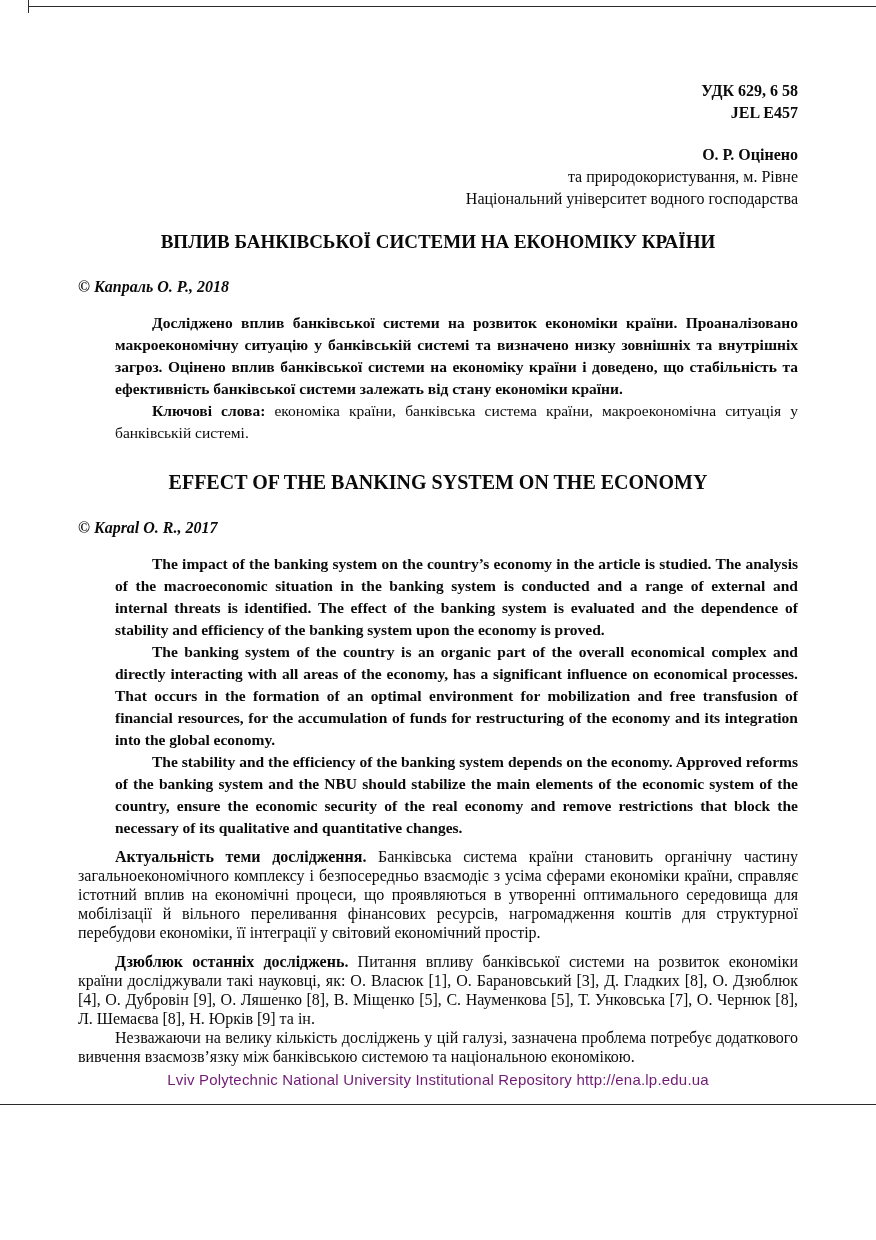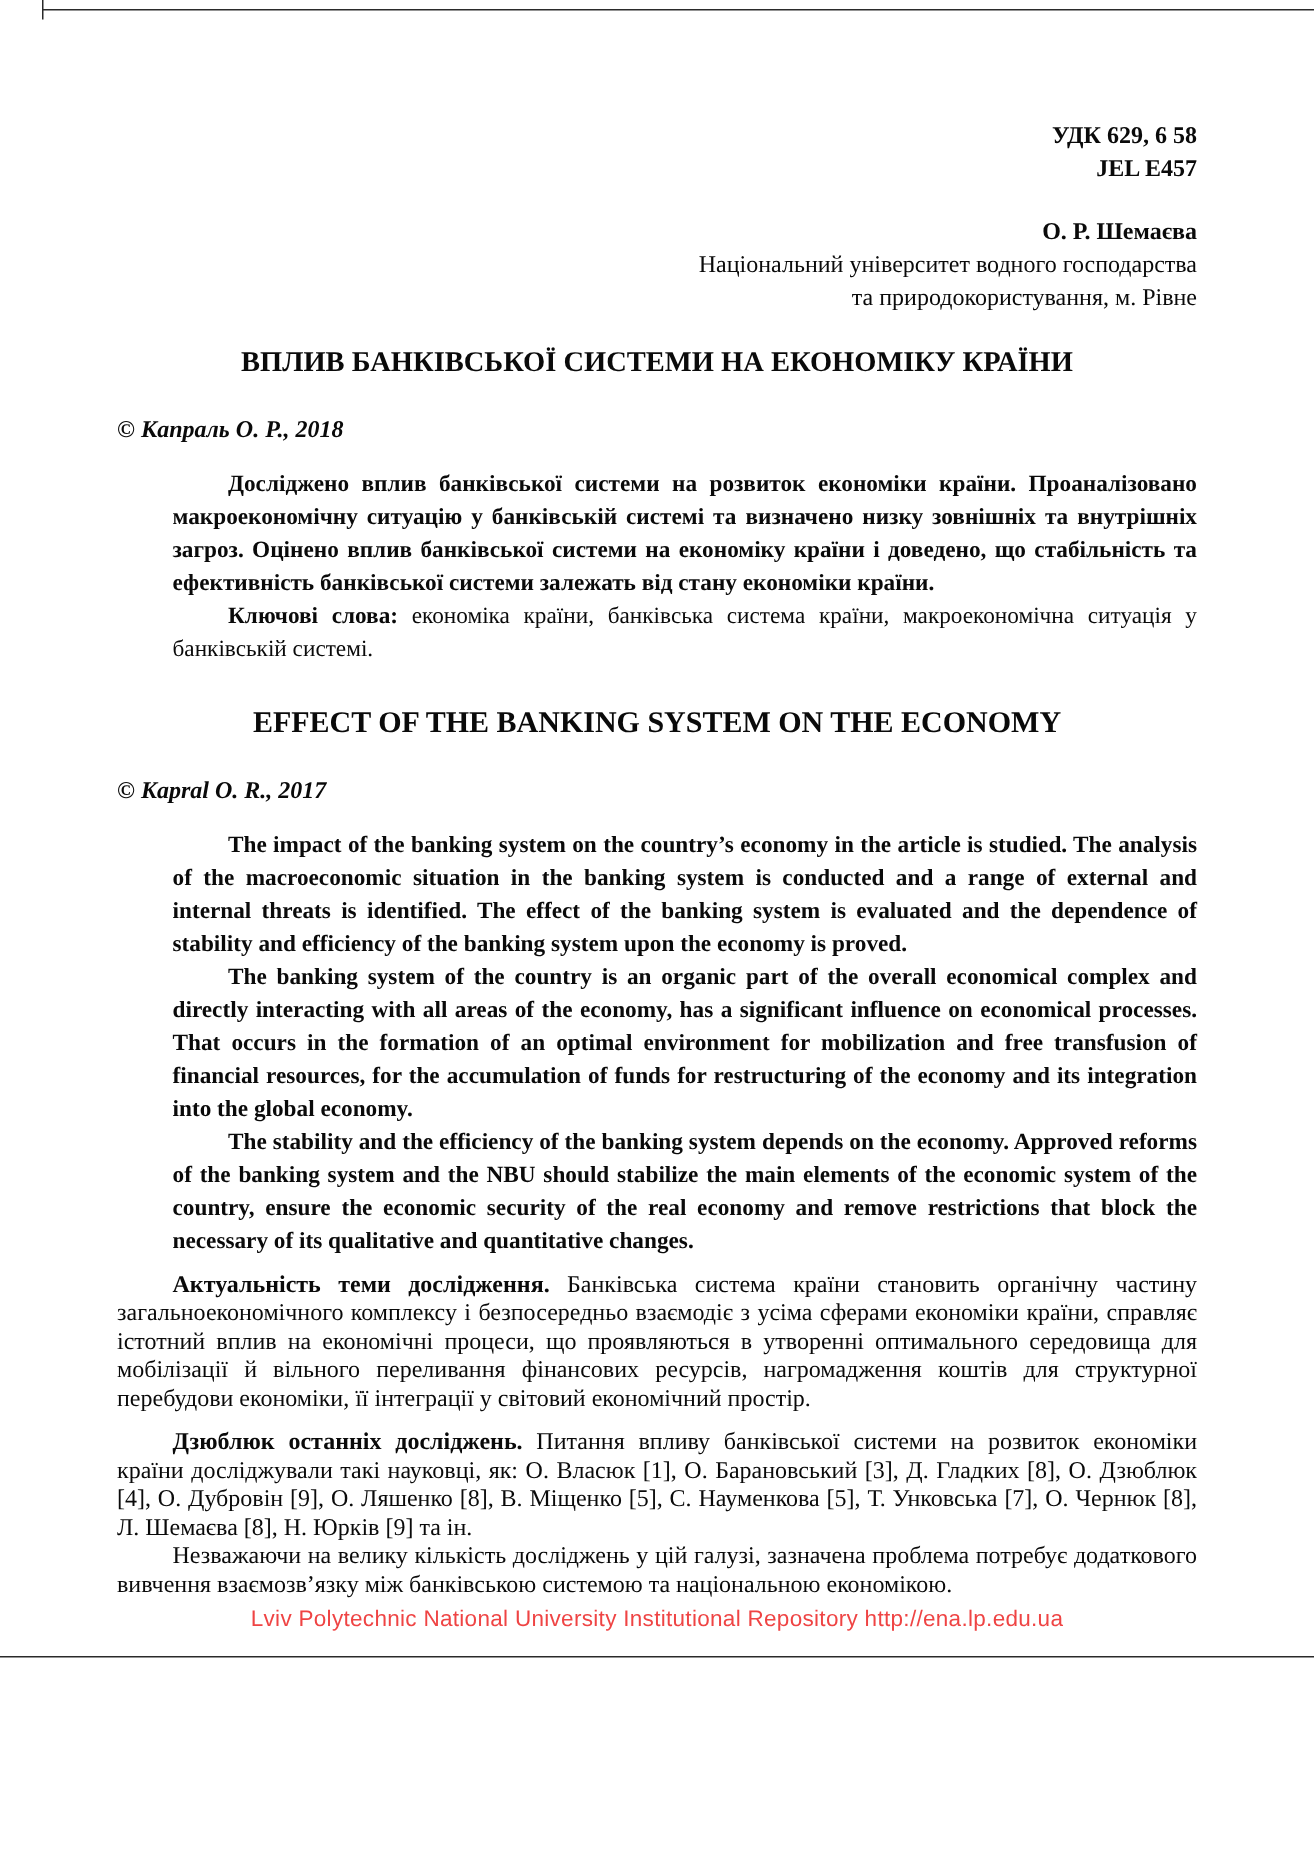--- a/index.html
+++ b/index.html
@@ -93,42 +93,42 @@
     margin-top: 46px;
     font-size: 16px;
   }
   .footer-repo {
     position: absolute;
     left: 0; right: 0;
     bottom: 20px;
     text-align: center;
     font-family: "Liberation Sans", sans-serif;
     font-size: 15px;
-    color: #ef4444;
+    color: #701a75;
     letter-spacing: 0.2px;
   }
 </style>
 </head>
 <body>
 
 <div class="page">
   <div class="crop-top"></div>
   <div class="crop-top-tick"></div>
 
   <div class="content">
 
     <div class="header-meta">
       <div>УДК 629, 6 58</div>
       <div>JEL E457</div>
     </div>
 
     <div class="author-block">
-      <div class="author-name">О. Р. Шемаєва</div>
+      <div class="author-name">О. Р. Оцінено</div>
+      <div>та природокористування, м. Рівне</div>
       <div>Національний університет водного господарства</div>
-      <div>та природокористування, м. Рівне</div>
     </div>
 
     <h1 class="title-uk">ВПЛИВ БАНКІВСЬКОЇ СИСТЕМИ НА ЕКОНОМІКУ КРАЇНИ</h1>
 
     <div class="copyright">© Капраль О. Р., 2018</div>
 
     <div class="abstract abstract-uk">
       <p class="lead">Досліджено вплив банківської системи на розвиток економіки країни. Проаналізовано макроекономічну ситуацію у банківській системі та визначено низку зовнішніх та внутрішніх загроз. Оцінено вплив банківської системи на економіку країни і доведено, що стабільність та ефективність банківської системи залежать від стану економіки країни.</p>
       <p><span class="bold">Ключові слова:</span><span class="kw-text"> економіка країни, банківська система країни, макроекономічна ситуація у банківській системі.</span></p>
     </div>

